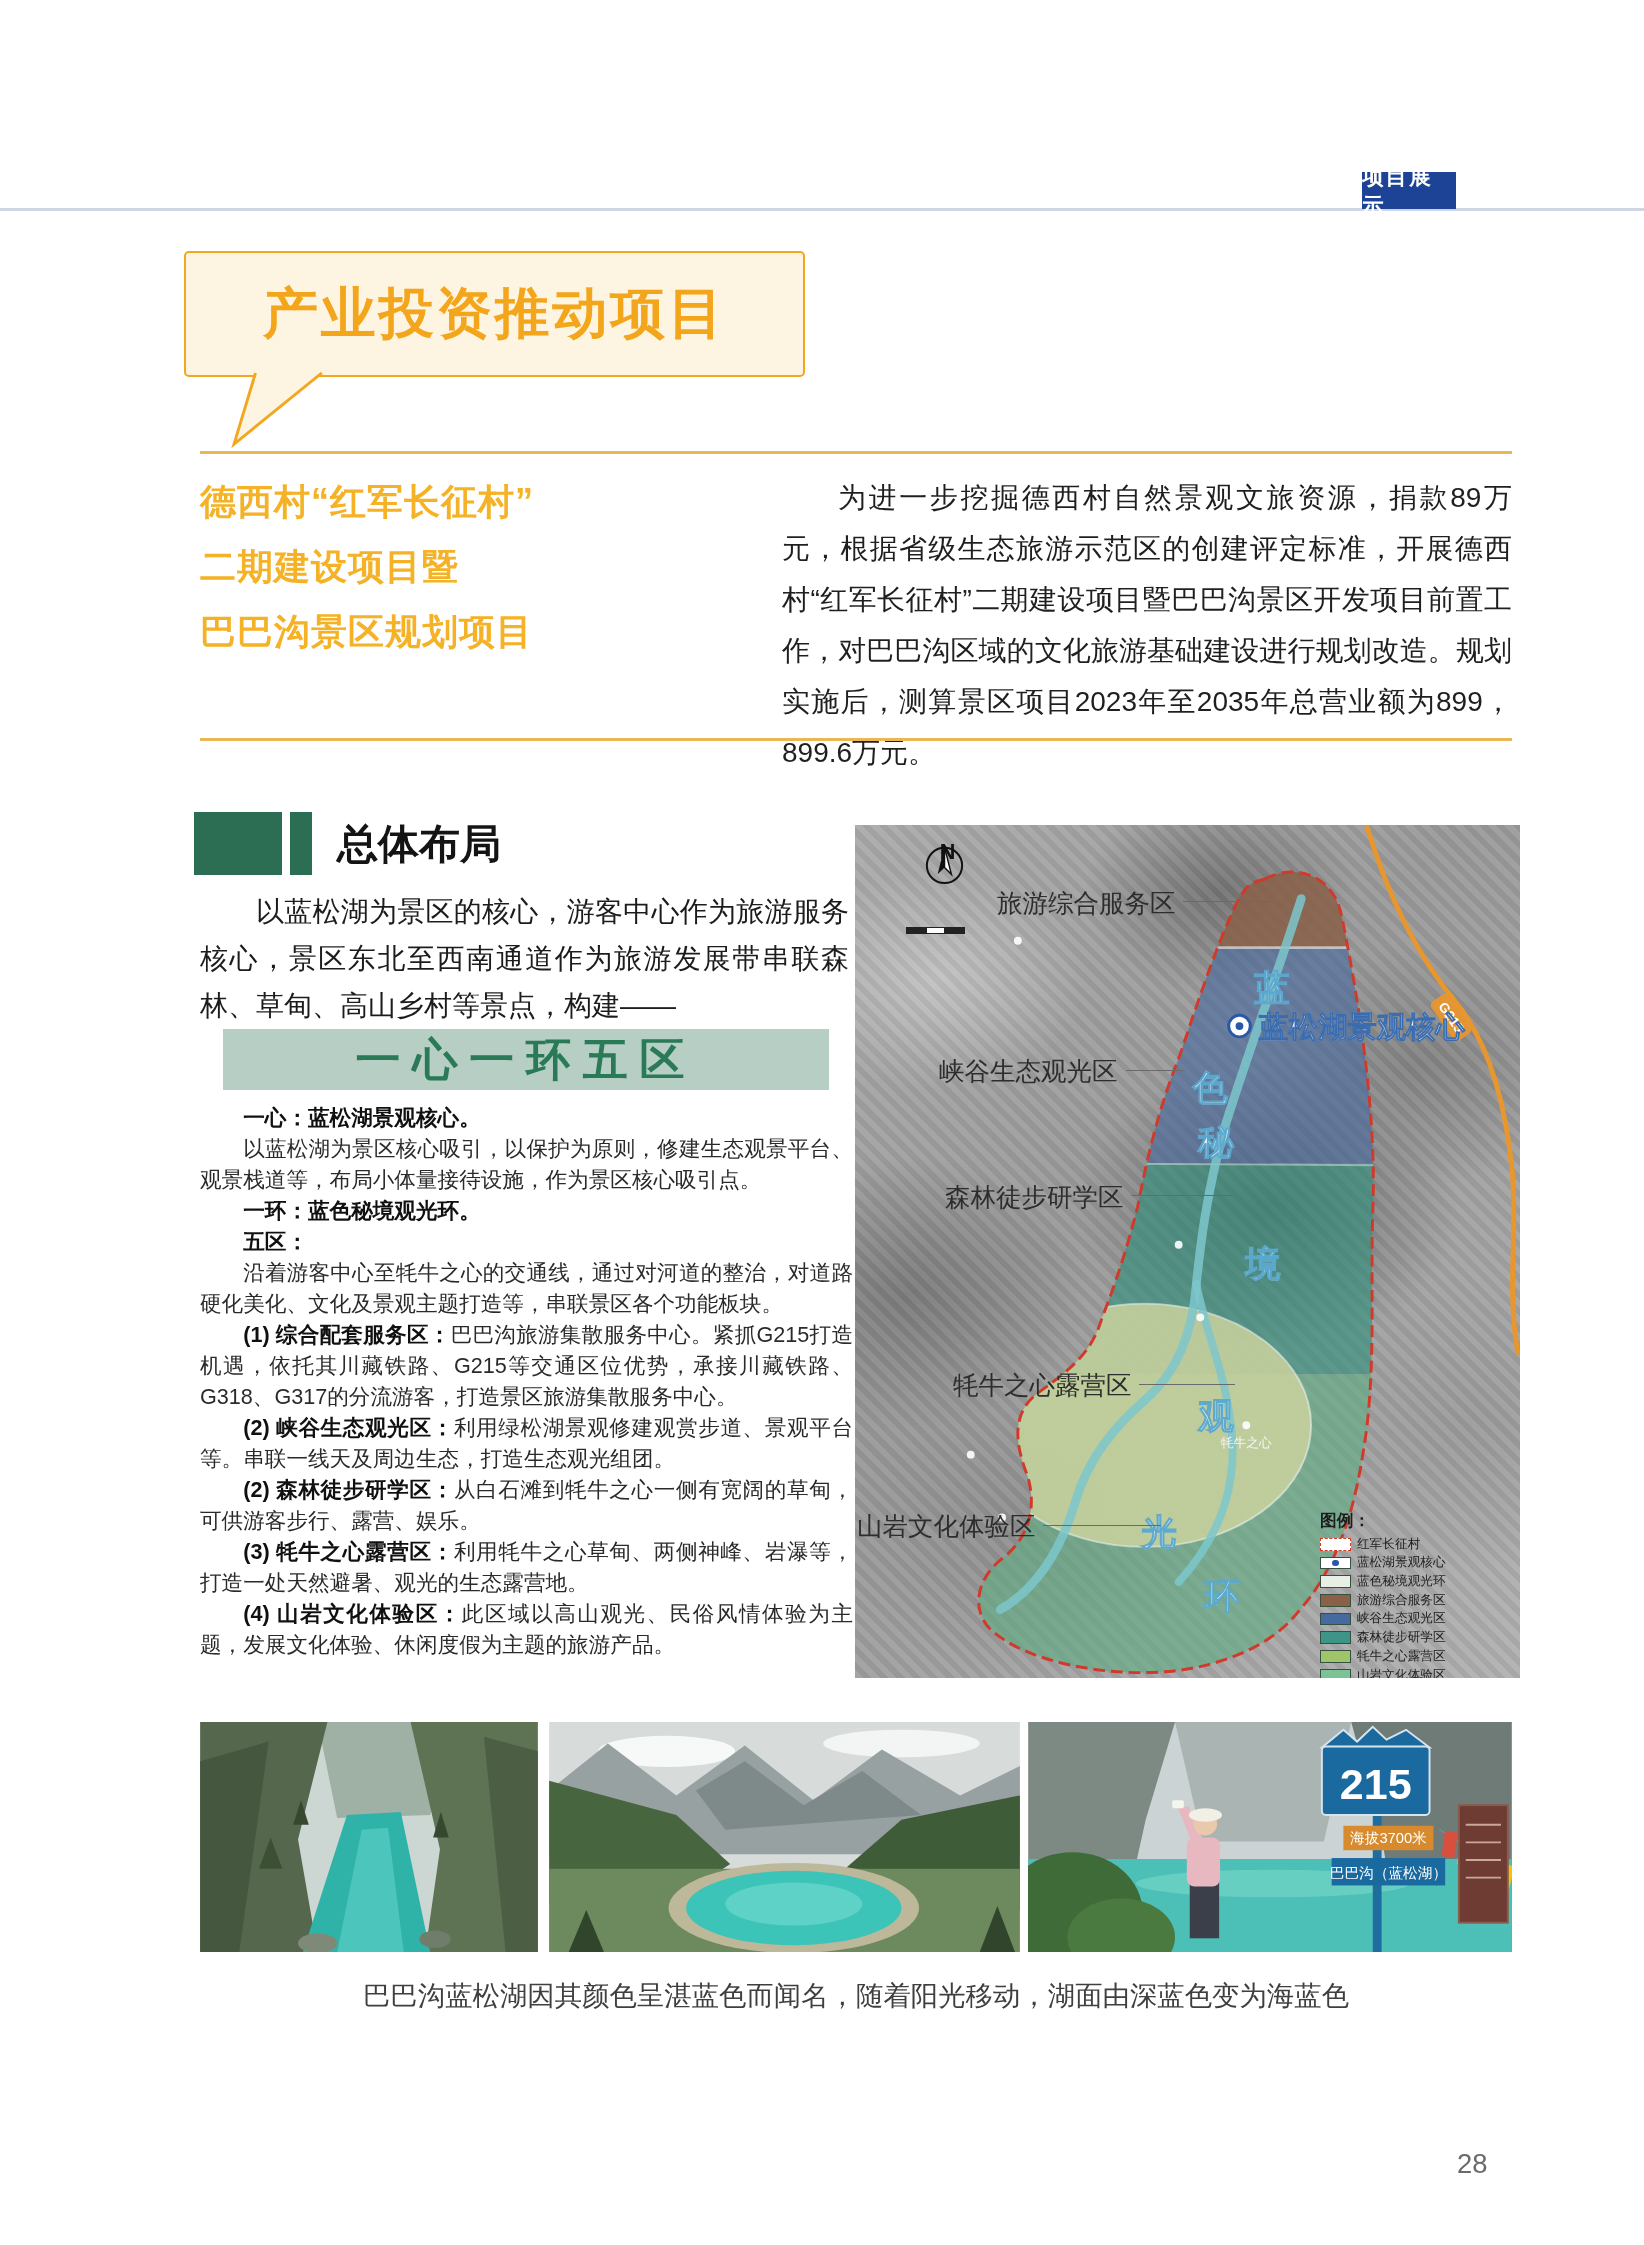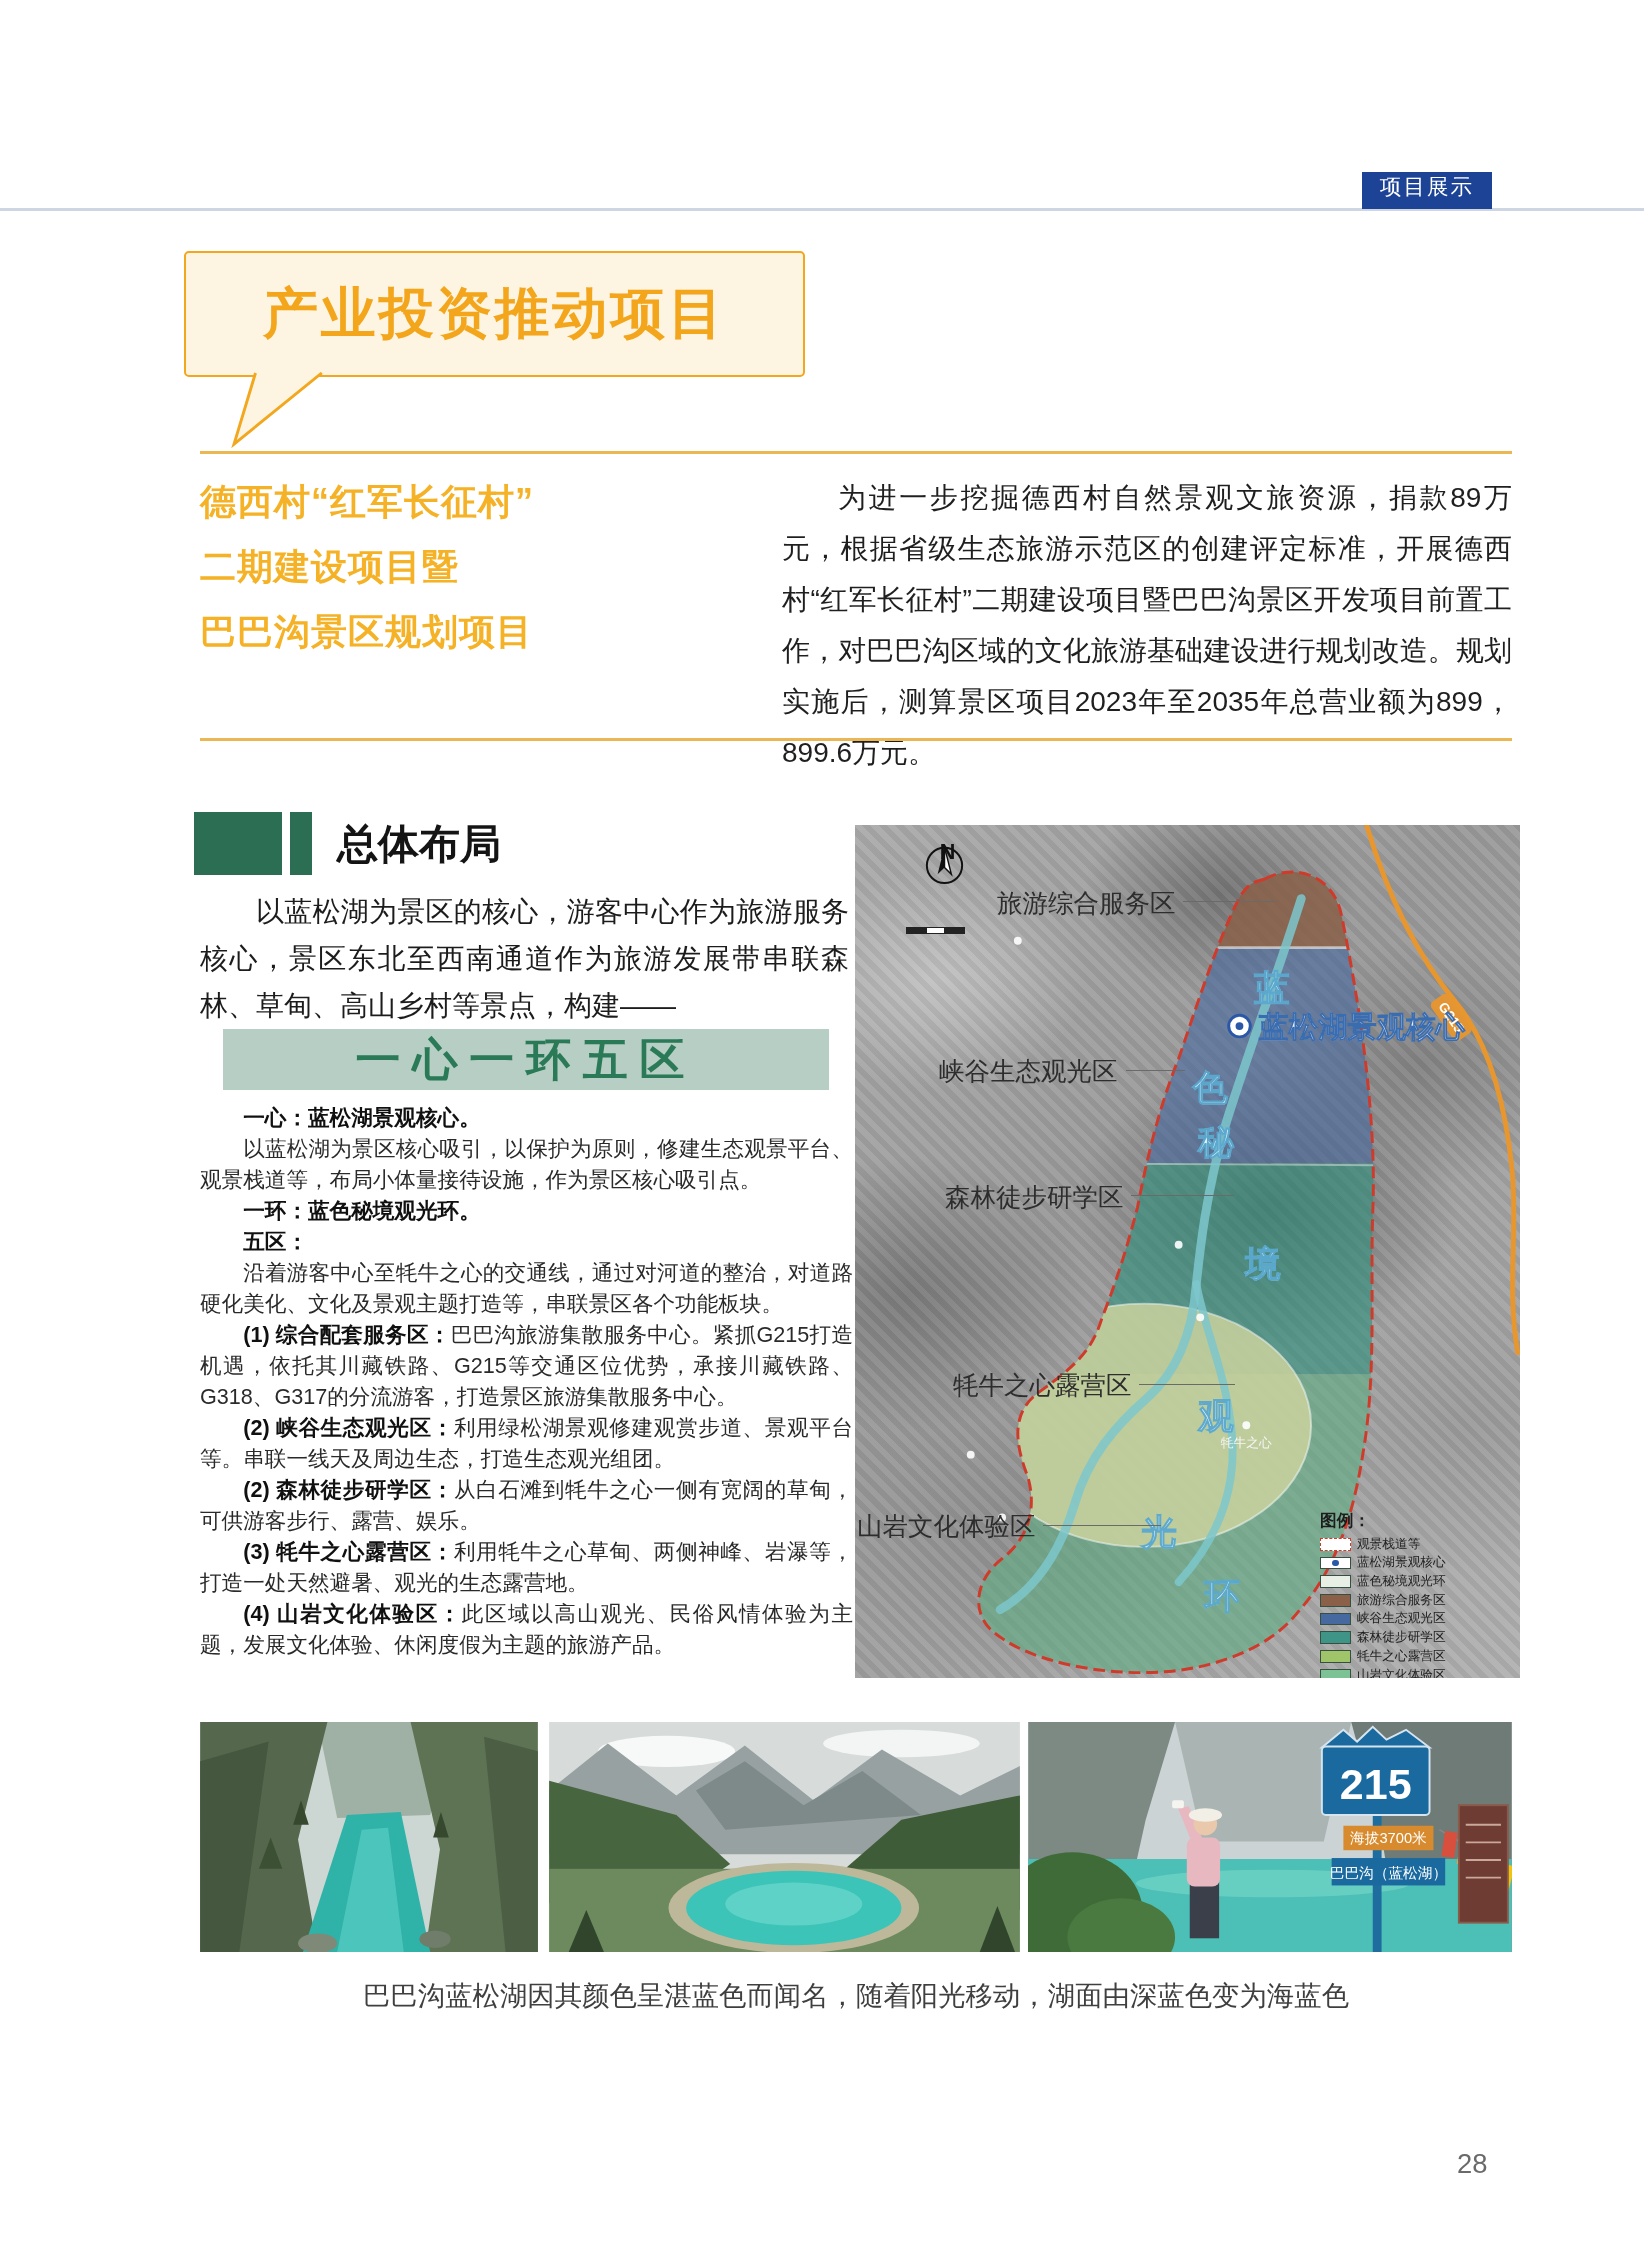--- a/index.html
+++ b/index.html
@@ -1,22 +1,22 @@
 <!DOCTYPE html>
 <html><head>
 <meta charset="utf-8">
 <style>
   html,body{margin:0;padding:0;background:#ffffff;}
   .page{position:relative;width:1645px;height:2246px;background:#ffffff;overflow:hidden;
         font-family:"Liberation Sans","DejaVu Sans",sans-serif;color:#222;}
 
   
   .top-rule{position:absolute;left:0;top:208px;width:1645px;height:2.9px;background:#cdd6e2;}
-  .badge{position:absolute;left:1362px;top:172px;width:130px;height:37px;background:#1d4397;
-         color:#fff;font-size:21.6px;font-weight:400;display:flex;justify-content:center;letter-spacing:2px;}
+  .badge{position:absolute;left:1362px;top:172px;width:94px;height:37px;background:#1d4397;
+         color:#fff;font-size:21.6px;font-weight:700;display:flex;align-items:center;justify-content:center;letter-spacing:2px;}
 
   
   .bubble{position:absolute;left:184px;top:251px;width:617px;height:122px;background:#fdf5e1;
           border:2.9px solid #f2a71f;border-radius:4.9px;display:flex;align-items:center;justify-content:center;}
   .bubble span{font-size:55px;font-weight:800;color:#f3a51c;letter-spacing:2.9px;}
   .bubble-tail{position:absolute;left:216px;top:372px;}
 
   
   .rule-yellow{position:absolute;left:200px;width:1312px;height:2.9px;background:#eab753;}
   .proj-heading{position:absolute;left:200px;top:469px;width:568px;}
@@ -212,21 +212,21 @@
     <div class="leader" style="left:276px;top:370px;width:103px"></div>
     <div class="mlabel" style="left:98px;top:543px">牦牛之心露营区</div>
     <div class="leader" style="left:284px;top:559px;width:96px"></div>
     <div class="mlabel" style="left:2px;top:684px">山岩文化体验区</div>
     <div class="leader" style="left:188px;top:700px;width:118px"></div>
 
     <div class="legend">
       <div class="lg-title">图例：</div>
       <div class="lg-row">
           <span class="sw sw0"></span>
-          <span class="tx">观景栈道等</span>
+          <span class="tx">红军长征村</span>
         </div>
       <div class="lg-row">
           <span class="sw sw1"></span>
           <span class="tx">蓝松湖景观核心</span>
         </div>
       <div class="lg-row">
           <span class="sw sw2"></span>
           <span class="tx">蓝色秘境观光环</span>
         </div>
       <div class="lg-row">

